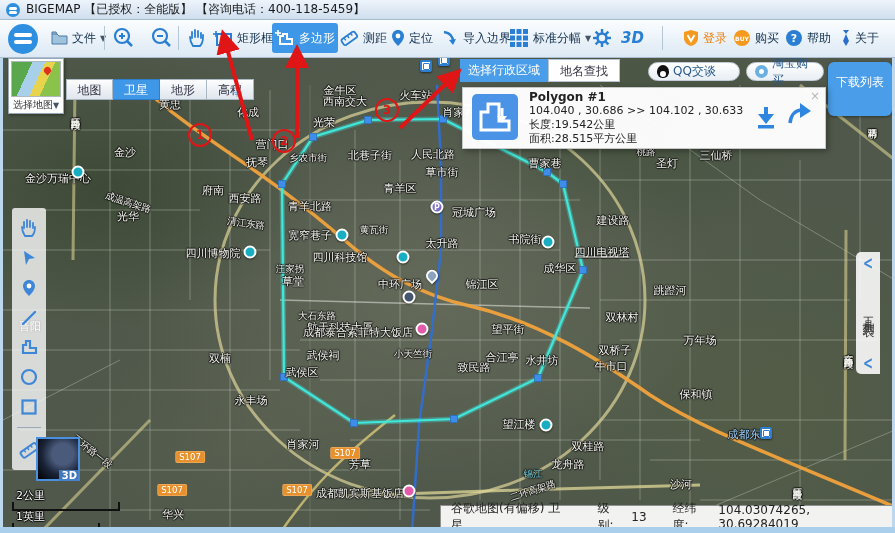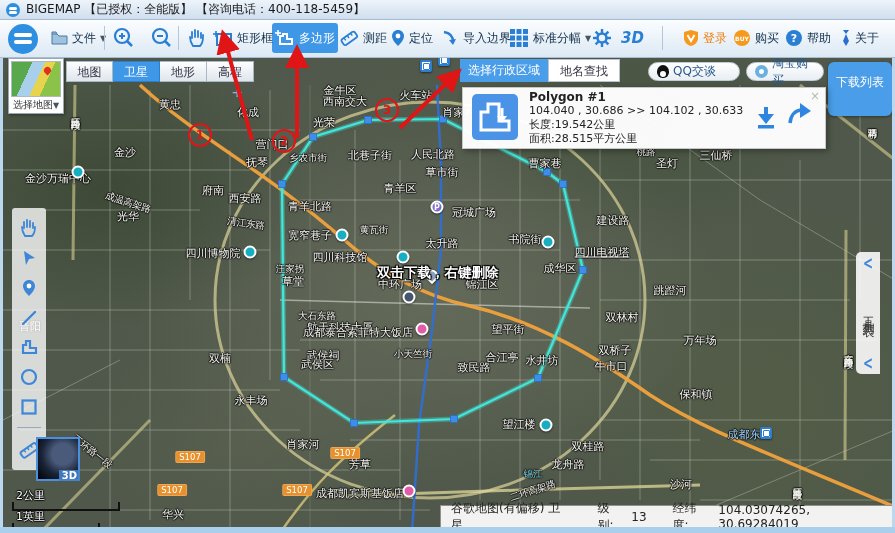--- a/index.html
+++ b/index.html
@@ -68,21 +68,21 @@
   .layer-select{position:absolute;left:8px;top:58px;width:56px;height:56px;background:#fff;z-index:6;
     border:1px solid #98a8b8;box-shadow:1px 1px 3px rgba(0,0,0,.4);box-sizing:border-box;padding:2px;}
   .layer-thumb{width:50px;height:36px;border:1px solid #b0b8c0;box-sizing:border-box;position:relative;
     background:linear-gradient(115deg,#5aa84e 0 32%,#a8d0ea 32% 52%,#e8d44c 52% 68%,#8bc34a 68%);}
   .layer-thumb::after{content:"";position:absolute;right:9px;top:5px;width:7px;height:7px;border-radius:50% 50% 50% 0;
     background:#e03020;transform:rotate(-45deg);}
   .layer-select .ltext{font-size:10px;color:#333;text-align:center;line-height:16px;}
   
   #map-tabs{position:absolute;left:66px;top:61px;z-index:6;display:flex;}
   .mtab{width:47px;height:21px;line-height:21px;text-align:center;font-size:12px;color:#334;
-    background:linear-gradient(#fdfdfe,#dfe6ed);border:1px solid #aab8c6;border-left:none;box-sizing:border-box;}
+    background:linear-gradient(#fdfdfe,#dfe6ed);border:1px solid #aab8c6;border-left:none;box-sizing:border-box;margin-top:18px;}
   .mtab:first-child{border-left:1px solid #aab8c6;}
   .mtab.sel{background:#3f97e8;color:#fff;border-color:#2d7fce;}
   .crosshair{position:absolute;left:237px;top:92px;z-index:6;color:#7fb8f0;font-size:14px;transform:translate(-50%,-50%);}
   
   .region-tab{position:absolute;top:59px;height:23px;line-height:23px;z-index:6;font-size:12px;text-align:center;}
   .region-tab.sel{left:460px;width:88px;background:#4a9de8;color:#fff;}
   .region-tab.plain{left:548px;width:72px;background:#fff;color:#334;border:1px solid #b8c4d0;box-sizing:border-box;}
   .chatbtn{position:absolute;top:62px;height:19px;z-index:6;background:linear-gradient(#fff,#e8eef4);
     border:1px solid #c3ccd6;border-radius:10px;display:flex;align-items:center;gap:4px;padding:0 8px;
     font-size:12px;color:#2a5a8a;box-sizing:border-box;}
@@ -407,21 +407,21 @@
       <div class="maplabel small" style="left: 374px; top: 230px;">黄瓦街</div>
       <div class="maplabel" style="left: 310px; top: 235px;">宽窄巷子</div>
       <div class="maplabel" style="left: 340px; top: 257px;">四川科技馆</div>
       <div class="maplabel small" style="left: 290px; top: 269px;">汪家拐</div>
       <div class="maplabel" style="left: 400px; top: 284px;">中环广场</div>
       <div class="maplabel" style="left: 293px; top: 281px;">草堂</div>
       <div class="maplabel" style="left: 340px; top: 299px; margin-top: 28px;">航天科技大厦</div>
       <div class="maplabel" style="left: 213px; top: 253px;">四川博物院</div>
       <div class="maplabel" style="left: 220px; top: 358px;">双楠</div>
       <div class="maplabel" style="left: 323px; top: 355px;">武侯祠</div>
-      <div class="maplabel" style="left: 302px; top: 364px; padding-left: 31px;">武侯区</div>
+      <div class="maplabel" style="left: 302px; top: 372px;">武侯区</div>
       <div class="maplabel small" style="left: 317px; top: 316px;">大石东路</div>
       <div class="maplabel" style="left: 358px; top: 332px;">成都泰合索菲特大饭店</div>
       <div class="maplabel small" style="left: 413px; top: 354px;">小天竺街</div>
       <div class="maplabel" style="left: 251px; top: 400px;">永丰场</div>
       <div class="maplabel" style="left: 519px; top: 424px;">望江楼</div>
       <div class="maplabel" style="left: 588px; top: 446px;">双桂路</div>
       <div class="maplabel" style="left: 568px; top: 464px;">龙舟路</div>
       <div class="maplabel" style="left: 360px; top: 464px;">芳草</div>
       <div class="maplabel" style="left: 303px; top: 444px;">肖家河</div>
       <div class="maplabel" style="left: 360px; top: 493px;">成都凯宾斯基饭店</div>
@@ -452,21 +452,20 @@
       <div class="poi pink" style="left: 409px; top: 491px;"></div>
       <div class="poi metro" style="left: 766px; top: 433px;"></div>
       <div class="poi metro" style="left: 426px; top: 66px;"></div>
       <div class="poi metro" style="left: 444px; top: 60px;"></div>
       <div class="badge" style="left: 190px; top: 457px;">S107</div>
       <div class="badge" style="left: 172px; top: 490px;">S107</div>
       <div class="badge" style="left: 345px; top: 453px;">S107</div>
       <div class="badge" style="left: 297px; top: 490px;">S107</div>
     </div>
 
-  <div class="map-tooltip">双击下载，右键删除</div>
 
   <div class="layer-select">
     <div class="layer-thumb"></div>
     <div class="ltext"><span>选择地图</span><span class="caret">▼</span></div>
   </div>
 
   <div id="map-tabs">
       <div class="mtab">地图</div>
       <div class="mtab sel">卫星</div>
       <div class="mtab">地形</div>

